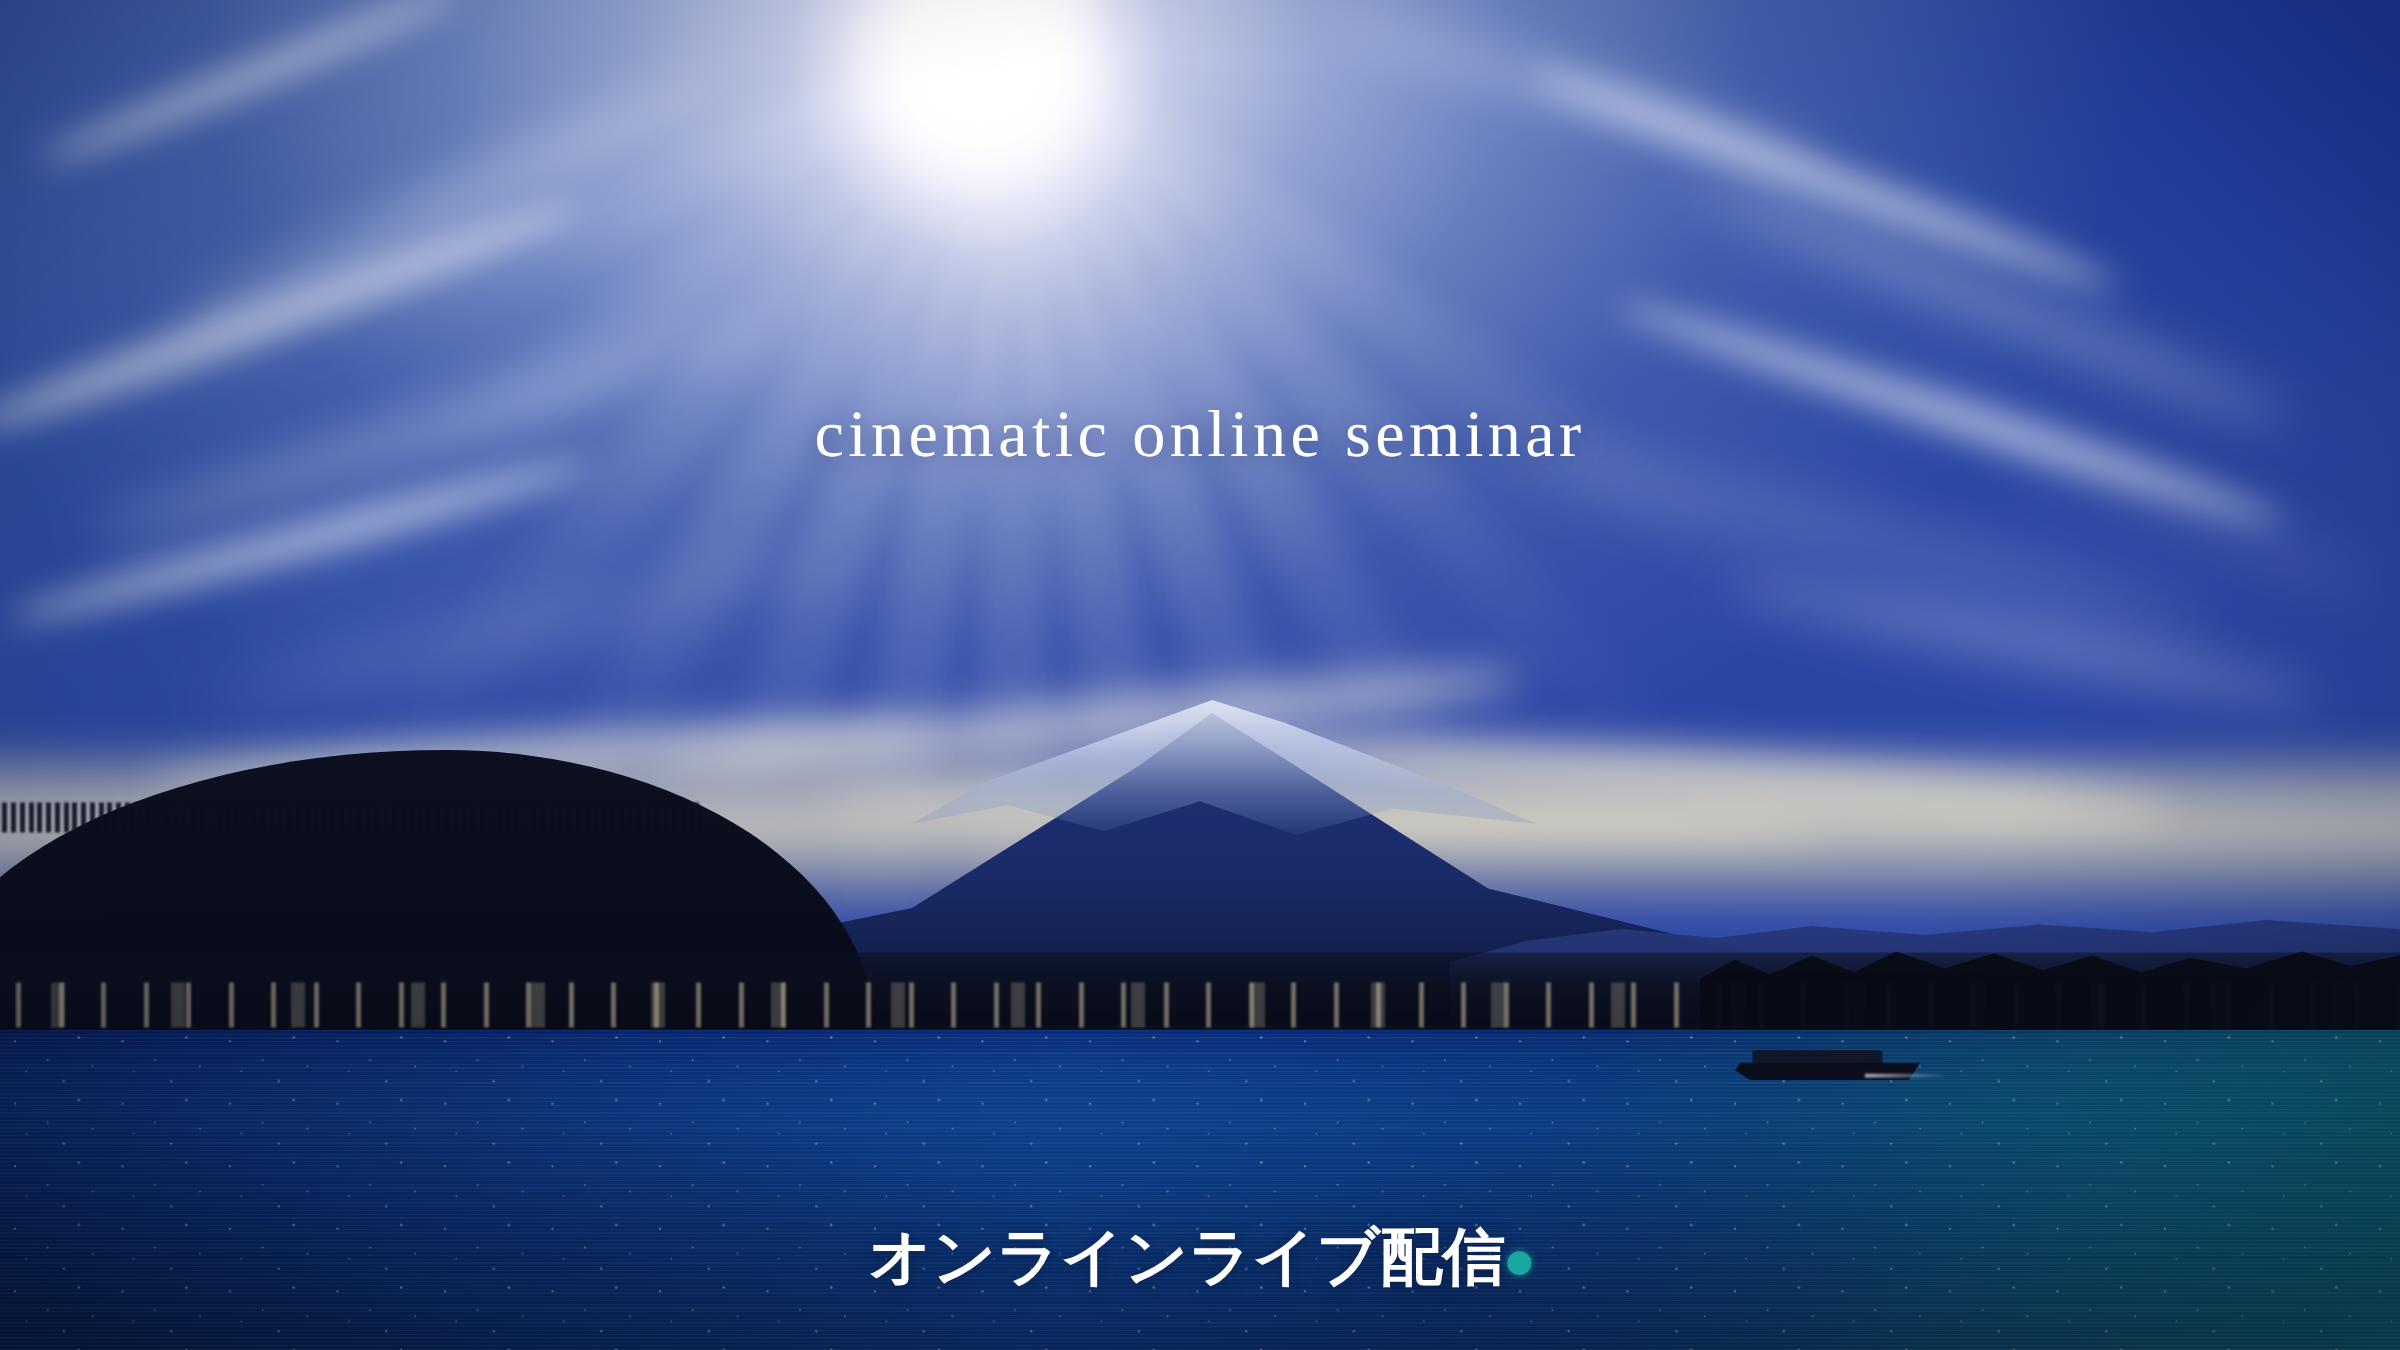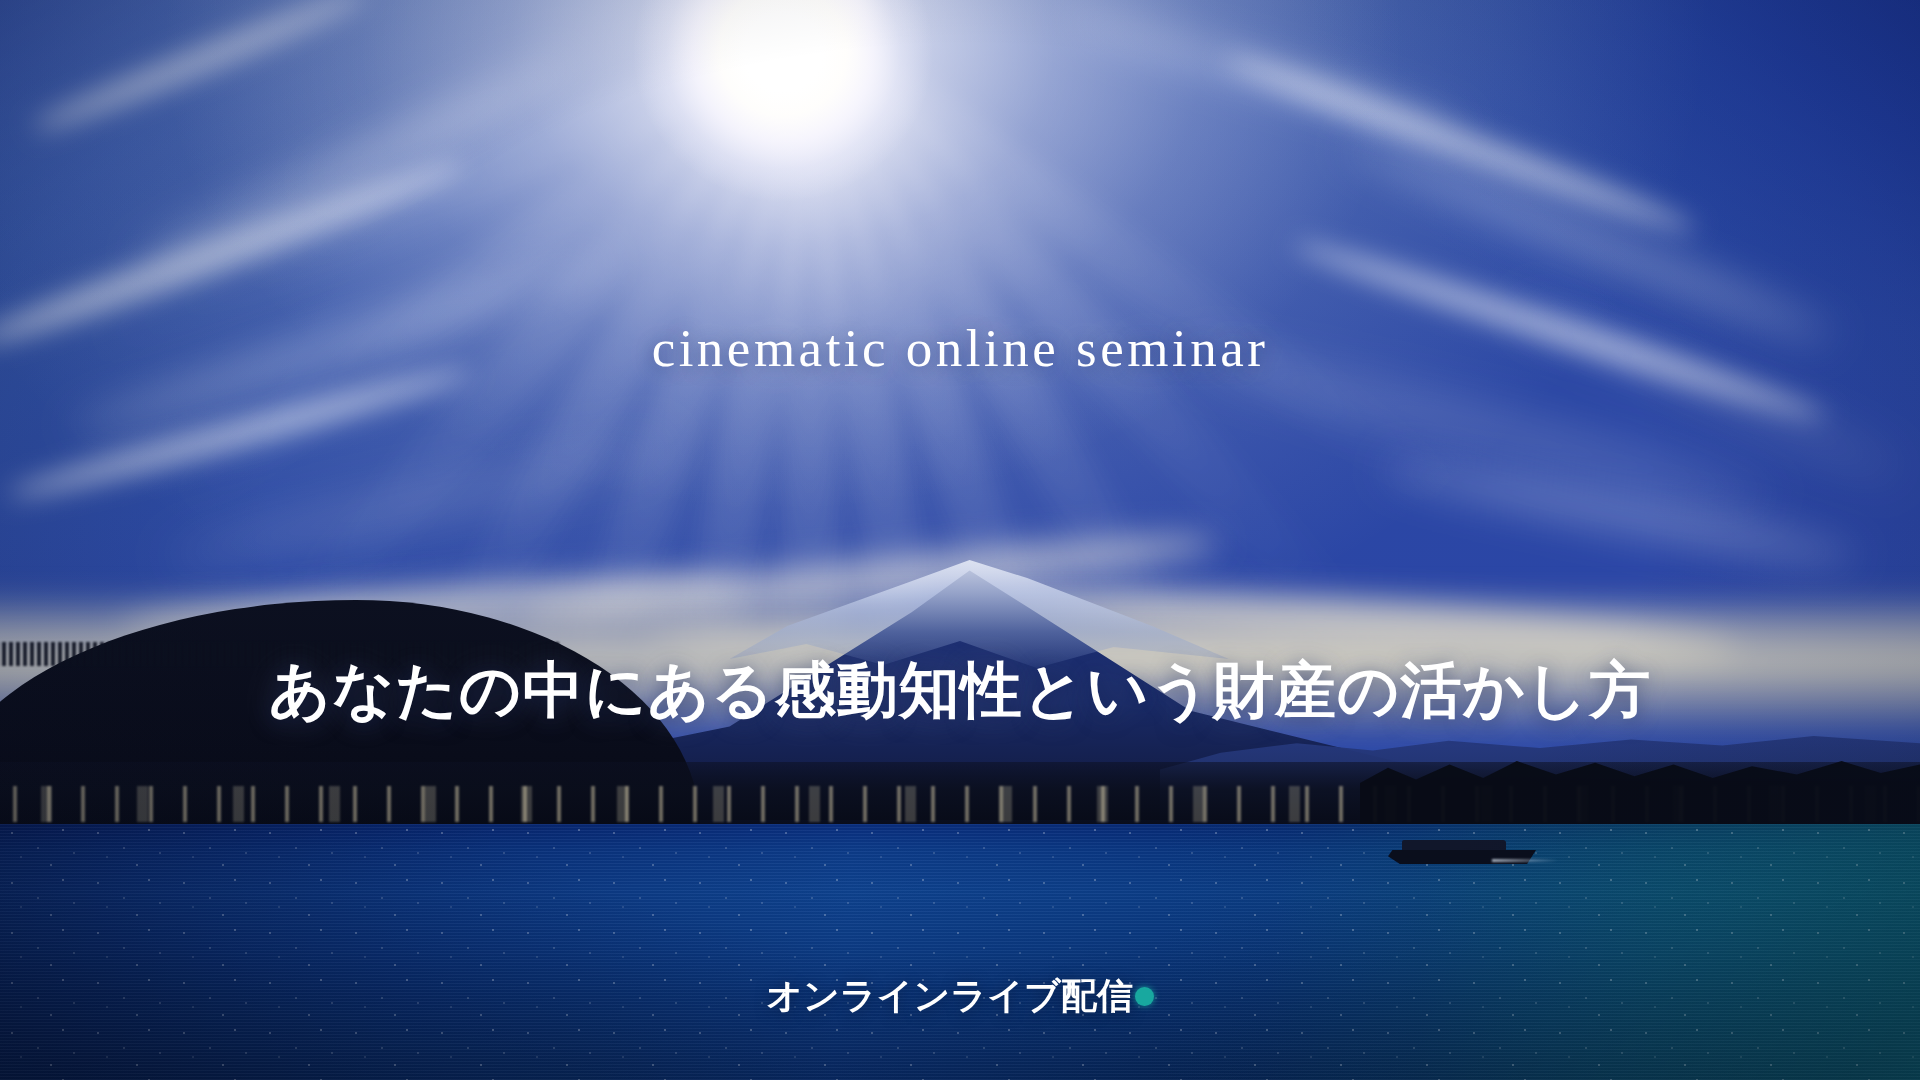--- a/index.html
+++ b/index.html
@@ -351,21 +351,21 @@
     font-size: 51px;
     font-weight: 700;
     letter-spacing: 0px;
     color: #ffffff;
     text-shadow: 0 2px 14px rgba(8,24,58,0.70);
   }
   .delivery {
     position: absolute;
     left: 0; right: 0; top: 972px;
     font-family: Liberation Sans, sans-serif;
-    font-size: 36px;
+    font-size: 50px;
     font-weight: 700;
     letter-spacing: 0px;
     color: #ffffff;
     text-shadow: 0 2px 14px rgba(8,24,58,0.70);
   }
   .delivery-dot {
     display: inline-block;
     width: 19px; height: 19px;
     border-radius: 50%;
     background: #18a89f;
@@ -452,21 +452,20 @@
     <div class="hull"></div>
     <div class="wake"></div>
   </div>
 
   <div class="layer vignette"></div>
 
   <div class="text-stack">
     <div class="eyebrow">cinematic online seminar</div>
 
 
-    <div class="subtitle">あなたの中にある感動知性という財産の活かし方</div>
 
 
     <div class="delivery">
       <span>オンラインライブ配信</span><span class="delivery-dot"></span>
     </div>
   </div>
 
 </div>
 
 </body></html>

